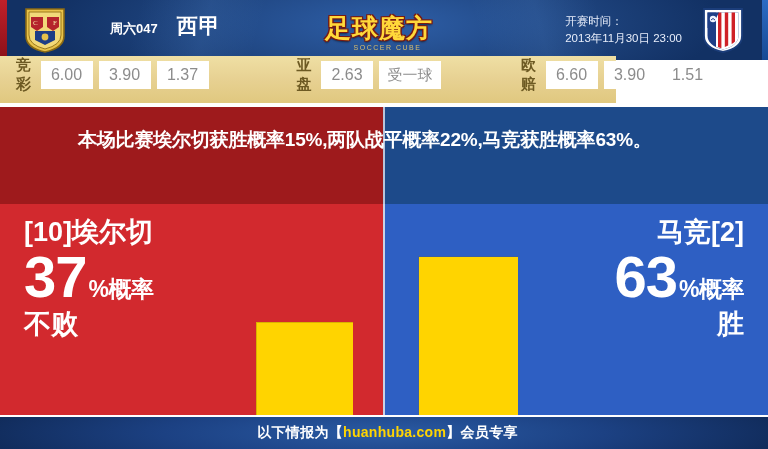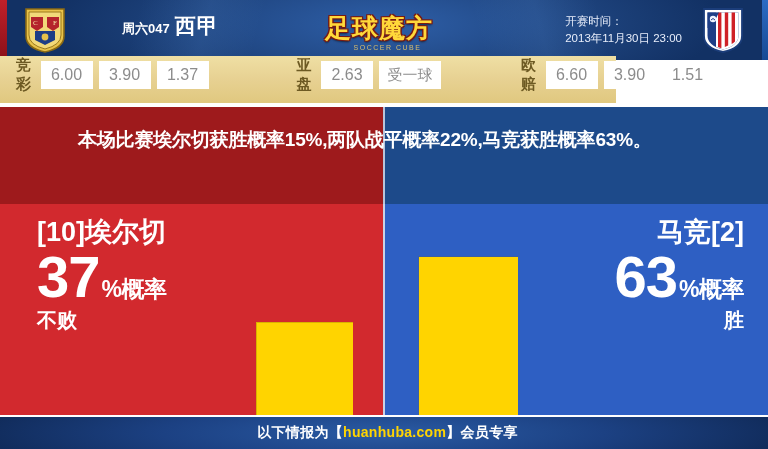--- a/index.html
+++ b/index.html
@@ -57,26 +57,26 @@
     position: absolute;
     top: 6px;
     width: 46px;
     height: 48px;
   }
   .crest-home { left: 22px; }
   .crest-away { right: 22px; }
 
   .match-label {
     position: absolute;
-    left: 122px;
+    left: 110px;
     top: 12px;
     height: 36px;
     display: flex;
     align-items: baseline;
-    gap: 5px;
+    gap: 19px;
     color: #ffffff;
   }
   .match-round {
     font-size: 13px;
     font-weight: bold;
     letter-spacing: 0px;
   }
   .match-league {
     font-size: 21px;
     font-weight: bold;
@@ -249,21 +249,21 @@
     border-left: 1px solid #3d5fa0;
     border-top: 1px solid #3d5fa0;
     box-sizing: border-box;
   }
 
   .side-block {
     position: absolute;
     top: 14px;
     color: #ffffff;
   }
-  .side-left { left: 24px; text-align: left; margin-left: 13px; }
+  .side-left { left: 24px; text-align: left; }
   .side-right { right: 24px; text-align: right; }
 
   .team-name {
     font-size: 27px;
     font-weight: bold;
     line-height: 1.05;
     letter-spacing: 0px;
     white-space: nowrap;
   }
   .pct-row {
@@ -279,21 +279,21 @@
     line-height: 1.0;
     letter-spacing: -1px;
   }
   .pct-unit {
     font-size: 23px;
     font-weight: bold;
     margin-left: 2px;
     letter-spacing: -0.5px;
   }
   .outcome {
-    font-size: 20px;
+    font-size: 27px;
     font-weight: bold;
     line-height: 1.05;
     margin-top: 4px;
     white-space: nowrap;
   }
 
   
   .footer-rule {
     position: absolute;
     left: 0; top: 415px;

